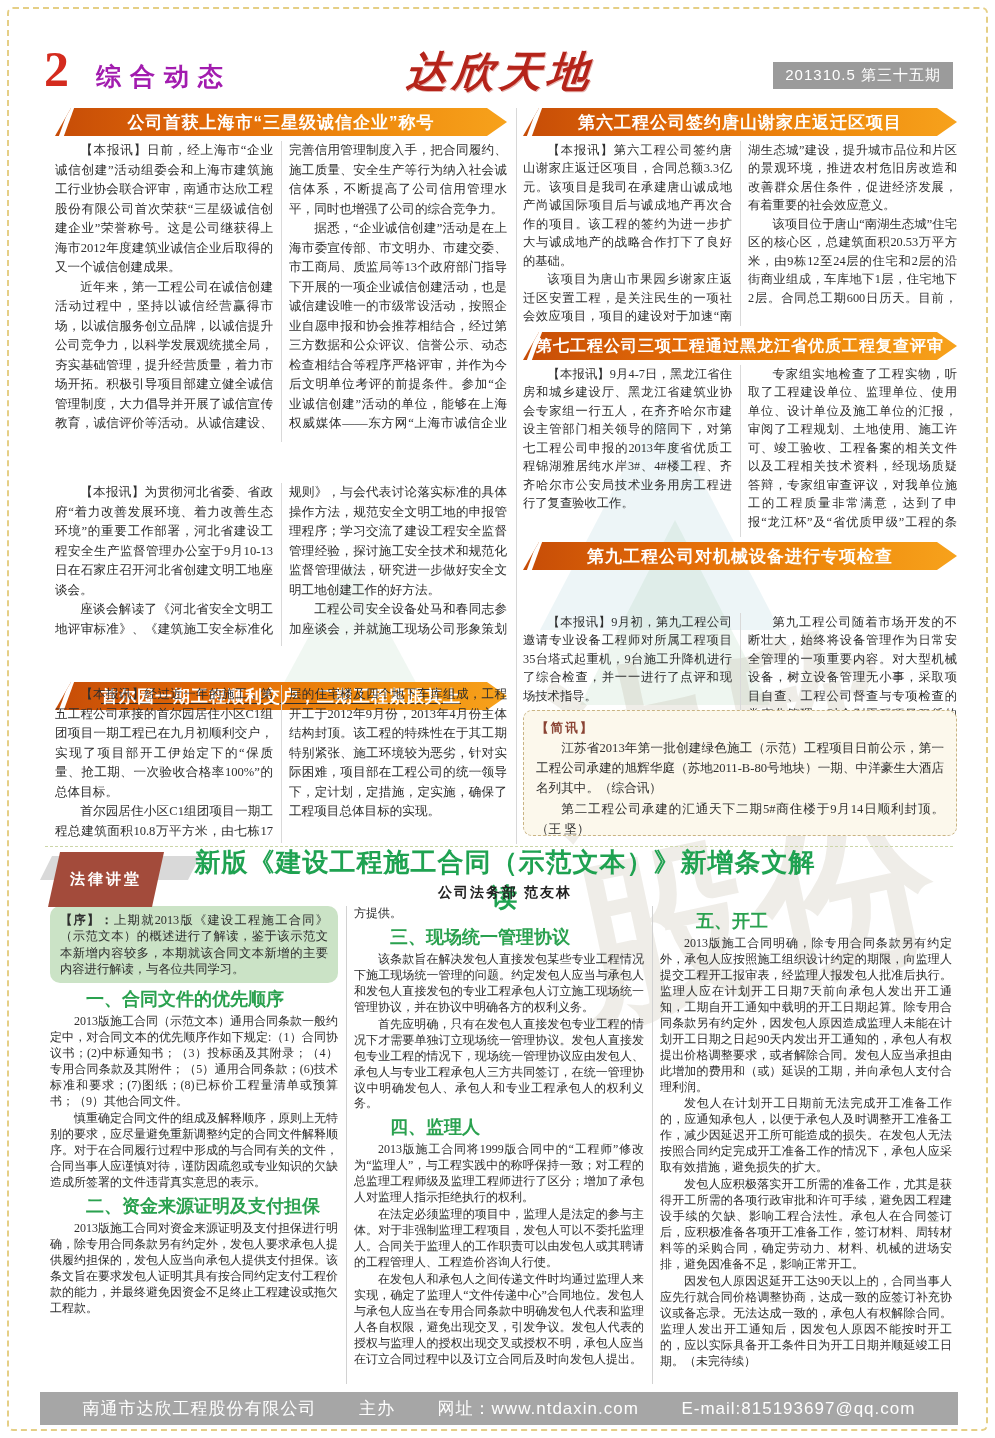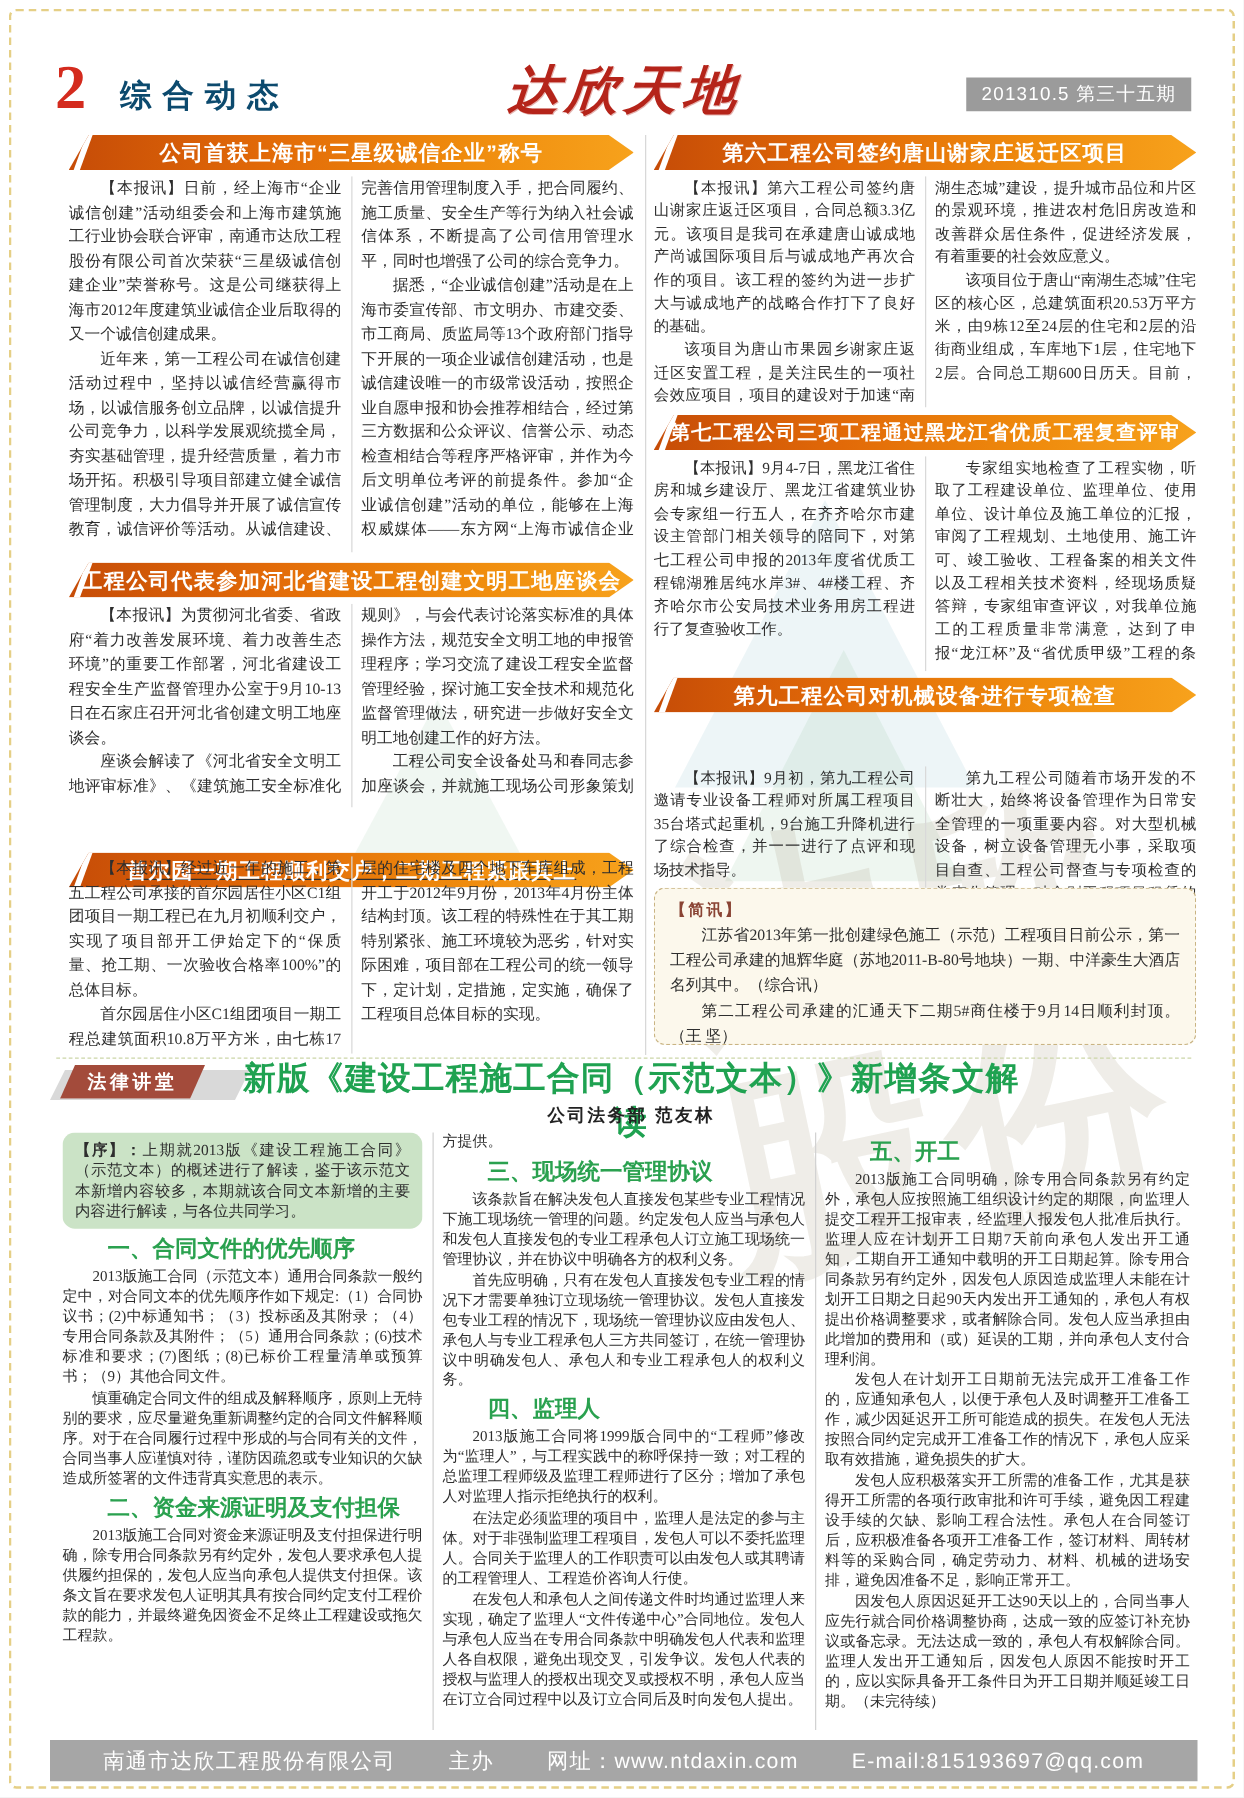--- a/index.html
+++ b/index.html
@@ -7,21 +7,21 @@
         font-family:"Liberation Serif","DejaVu Serif",serif;color:#2e2e2e;}
   .frame{position:absolute;inset:7px;border:2px dashed #e5cf86;border-radius:6px;pointer-events:none;z-index:3;}
 
   
   .wm-text{position:absolute;z-index:0;font-weight:bold;color:rgba(175,165,140,0.20);
            font-size:175px;line-height:1.05;width:460px;transform:rotate(-12deg);letter-spacing:10px;}
   .tri{position:absolute;z-index:0;width:0;height:0;}
 
   
   .pagenum{position:absolute;left:44px;top:44px;font-size:50px;font-weight:bold;color:#d42b1e;line-height:1;}
-  .section-title{position:absolute;left:96px;top:60px;font-size:25px;font-weight:bold;color:#0c4a6e;
+  .section-title{position:absolute;left:96px;top:60px;font-size:25px;font-weight:bold;color:#a21caf;
                  letter-spacing:9px;font-family:"Liberation Sans",sans-serif;text-align:center;}
   .masthead{position:absolute;left:350px;top:44px;width:300px;text-align:center;font-size:42px;font-weight:bold;
             font-style:italic;color:#b5241a;letter-spacing:5px;transform:skewX(-5deg);
             text-shadow:1px 1px 0 rgba(181,36,26,.35);}
   .issue-box{position:absolute;right:42px;top:62px;background:#9b9b9b;color:#fff;font-size:15px;
              padding:4px 12px;font-family:"Liberation Sans",sans-serif;letter-spacing:1px;}
 
   
   .banner{position:absolute;height:28px;z-index:1;
           background:linear-gradient(90deg,#c64c07 0%,#e26a08 35%,#ef8b0d 70%,#f7a21c 100%);
@@ -44,21 +44,21 @@
 
   
   .briefs{position:absolute;left:523px;top:710px;width:434px;height:126px;z-index:1;background:#fcf8ec;
           border:1px dashed #c9b483;border-radius:9px;padding:7px 12px;box-sizing:border-box;
           font-size:12.6px;line-height:1.6;text-align:justify;}
   .briefs .label{font-weight:bold;color:#8a4434;letter-spacing:2px;}
   .briefs p{margin:0;text-indent:2em;}
 
   
   .law-tag{position:absolute;left:48px;top:852px;z-index:2;background:#a34b3b;color:#fff;font-weight:bold;
-           font-size:15px;letter-spacing:3px;padding:4px 22px;font-family:"Liberation Sans",sans-serif;
+           font-size:15px;letter-spacing:3px;padding:18px 22px;font-family:"Liberation Sans",sans-serif;
            clip-path:polygon(12px 0,100% 0,calc(100% - 12px) 100%,0 100%);}
   .law-tag-shadow{position:absolute;left:40px;top:856px;width:160px;height:24px;background:#d9d9d9;z-index:1;
                   clip-path:polygon(12px 0,100% 0,calc(100% - 12px) 100%,0 100%);}
   .law-title{position:absolute;left:185px;top:845px;width:640px;text-align:center;z-index:2;color:#1fa251;
              font-weight:bold;font-size:26px;font-family:"Liberation Sans",sans-serif;letter-spacing:1px;}
   .law-byline{position:absolute;left:185px;top:884px;width:640px;text-align:center;z-index:2;color:#222;
               font-weight:bold;font-size:14px;font-family:"Liberation Sans",sans-serif;letter-spacing:2px;}
 
   .law-col{position:absolute;top:906px;height:478px;z-index:1;overflow:hidden;text-align:justify;
            font-size:12px;line-height:1.33;}
@@ -95,23 +95,20 @@
 
   <div class="banner" style="left:55px;top:108px;width:452px;">
     <span>公司首获上海市“三星级诚信企业”称号</span>
     </div>
   <div class="body2 left-body" style="left:55px;top:141px;width:452px;height:301px;">
     <p>【本报讯】日前，经上海市“企业诚信创建”活动组委会和上海市建筑施工行业协会联合评审，南通市达欣工程股份有限公司首次荣获“三星级诚信创建企业”荣誉称号。这是公司继获得上海市2012年度建筑业诚信企业后取得的又一个诚信创建成果。</p>
     <p>近年来，第一工程公司在诚信创建活动过程中，坚持以诚信经营赢得市场，以诚信服务创立品牌，以诚信提升公司竞争力，以科学发展观统揽全局，夯实基础管理，提升经营质量，着力市场开拓。积极引导项目部建立健全诚信管理制度，大力倡导并开展了诚信宣传教育，诚信评价等活动。从诚信建设、完善信用管理制度入手，把合同履约、施工质量、安全生产等行为纳入社会诚信体系，不断提高了公司信用管理水平，同时也增强了公司的综合竞争力。</p>
     <p>据悉，“企业诚信创建”活动是在上海市委宣传部、市文明办、市建交委、市工商局、质监局等13个政府部门指导下开展的一项企业诚信创建活动，也是诚信建设唯一的市级常设活动，按照企业自愿申报和协会推荐相结合，经过第三方数据和公众评议、信誉公示、动态检查相结合等程序严格评审，并作为今后文明单位考评的前提条件。参加“企业诚信创建”活动的单位，能够在上海权威媒体——东方网“上海市诚信企业展示平台”上展示企业形象与发布诚信信息，这不仅降低了企业的宣传成本，使企业经济效益和社会效益得到高度统一，更提高了企业知名度、提升了企业的诚信形象。（丁国东）</p>
   </div>
 
-  <div class="banner" style="left:55px;top:450px;width:452px;">
-    <span>工程公司代表参加河北省建设工程创建文明工地座谈会</span>
-    </div>
   <div class="body2 left-body" style="left:55px;top:483px;width:452px;height:163px;">
     <p>【本报讯】为贯彻河北省委、省政府“着力改善发展环境、着力改善生态环境”的重要工作部署，河北省建设工程安全生产监督管理办公室于9月10-13日在石家庄召开河北省创建文明工地座谈会。</p>
     <p>座谈会解读了《河北省安全文明工地评审标准》、《建筑施工安全标准化规则》，与会代表讨论落实标准的具体操作方法，规范安全文明工地的申报管理程序；学习交流了建设工程安全监督管理经验，探讨施工安全技术和规范化监督管理做法，研究进一步做好安全文明工地创建工作的好方法。</p>
     <p>工程公司安全设备处马和春同志参加座谈会，并就施工现场公司形象策划和宣传、有效治理施工扬尘，改善施工环境质量及安全文明创建目标，与参会人员进行互动交流。（谭宝根）</p>
   </div>
 
   <div class="banner" style="left:55px;top:682px;width:452px;text-decoration:underline;">
     <span>首尔园一期工程顺利交户，二期工程紧跟其上</span>
     </div>
   <div class="body2 left-body" style="left:55px;top:685px;width:452px;height:158px;">

